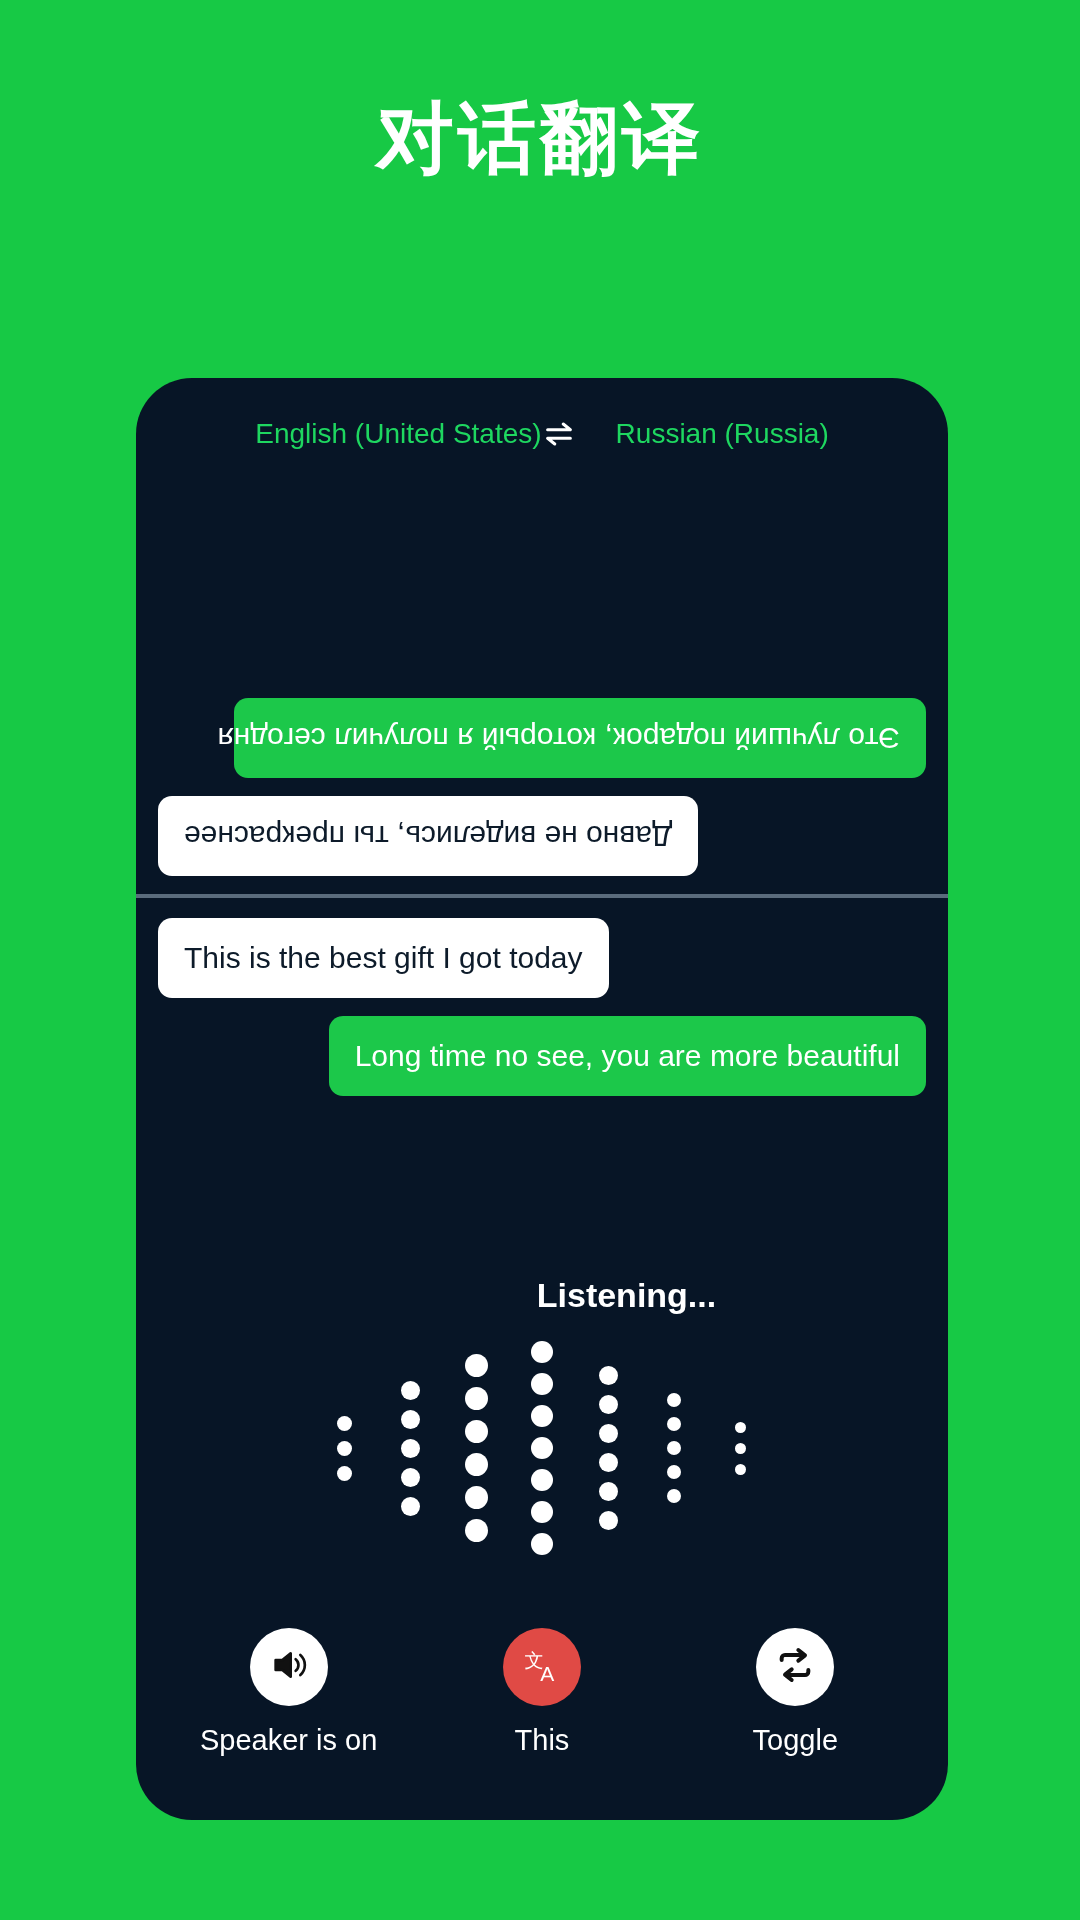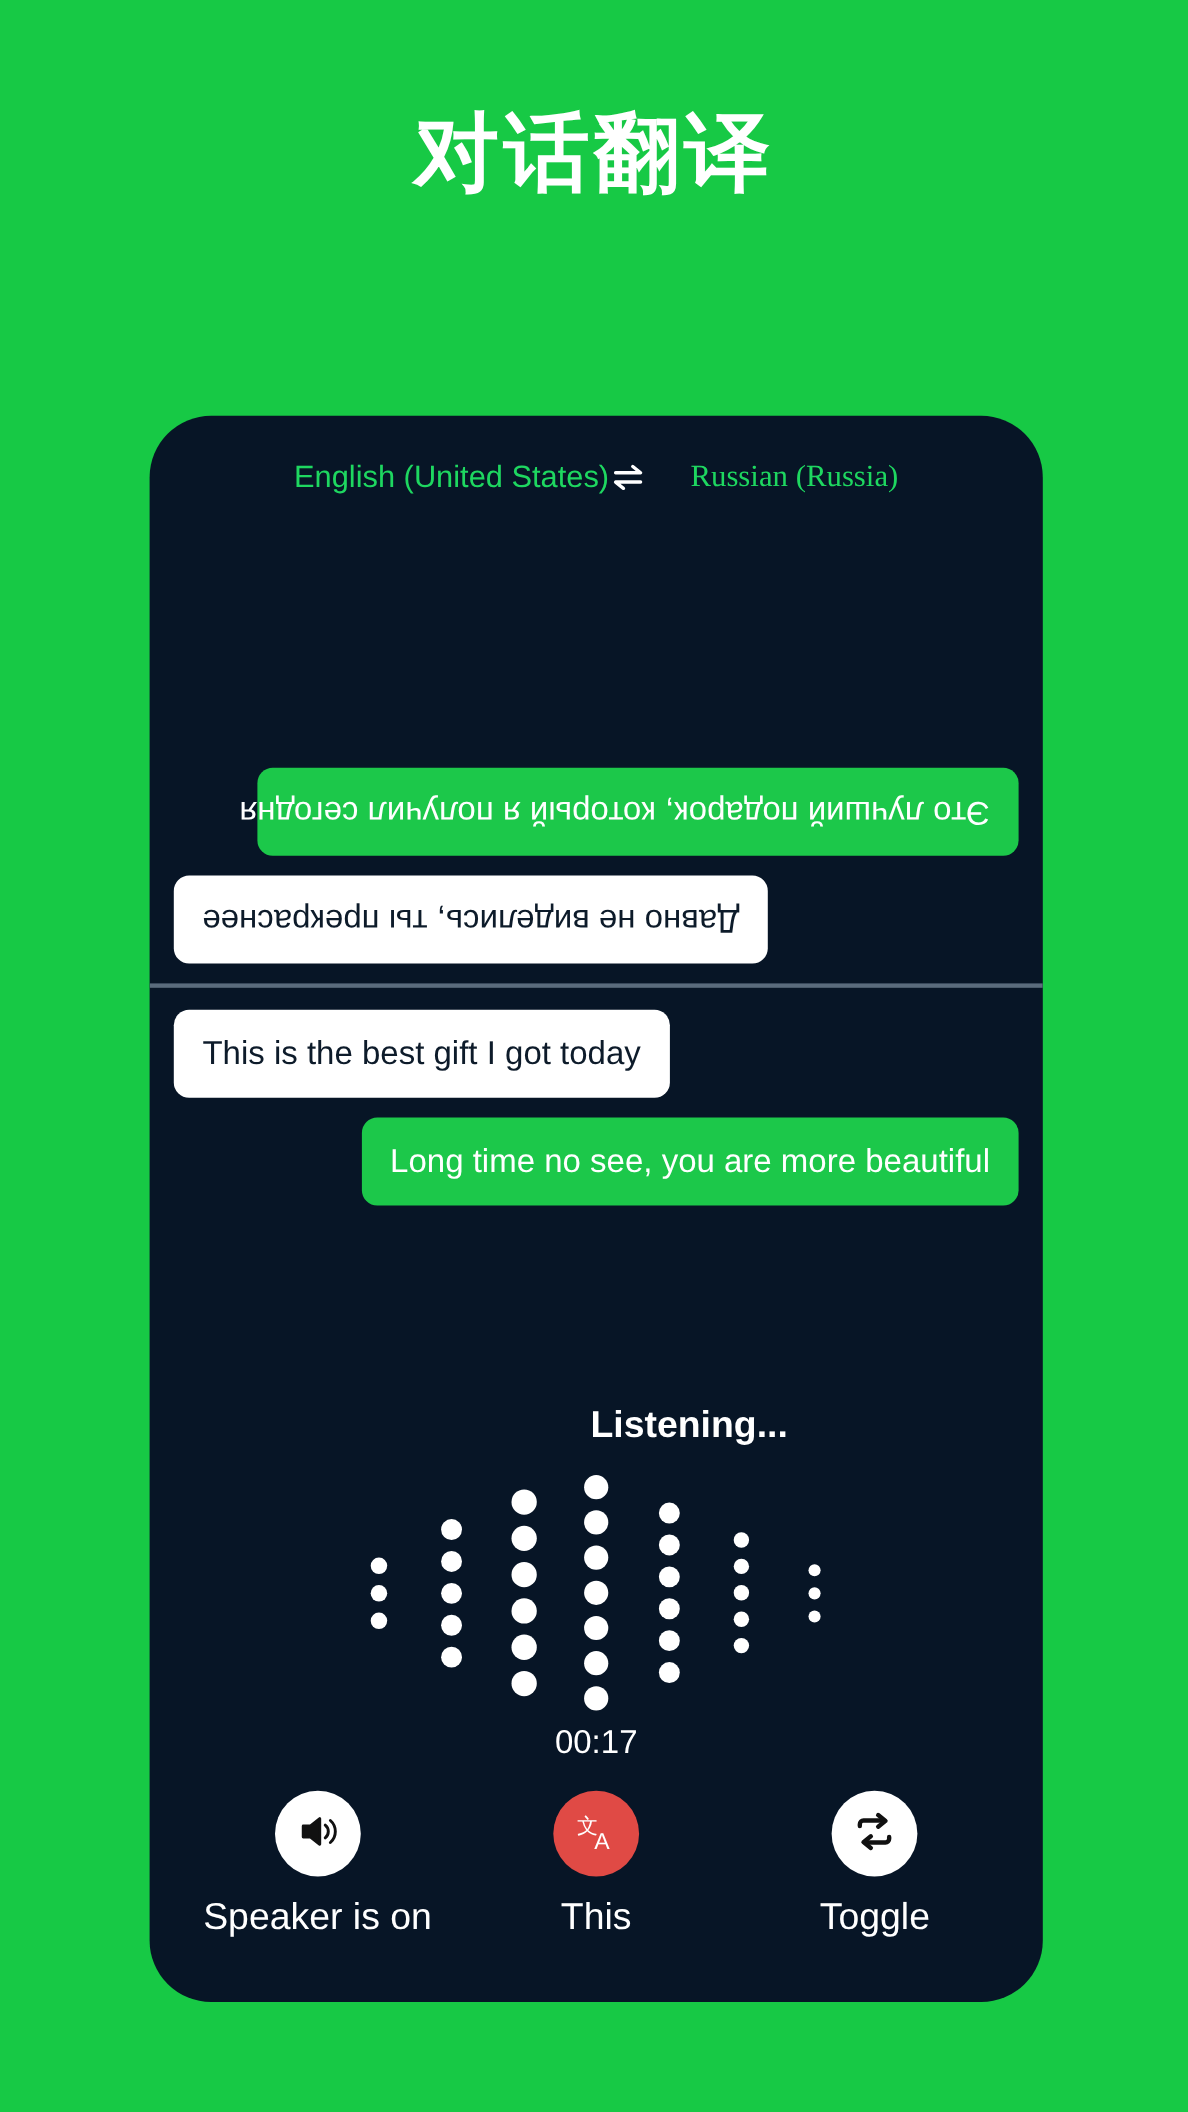--- a/index.html
+++ b/index.html
@@ -51,21 +51,21 @@
     display: flex;
     align-items: center;
     justify-content: center;
   }
   .lang-label {
     color: #1ed760;
     font-size: 28px;
     white-space: nowrap;
   }
   #lang-source { }
-  #lang-target { margin-left: 40px; font-family: Liberation Serif, serif; }
+  #lang-target { margin-left: 40px; }
   #lang-swap-icon {
     width: 34px;
     height: 34px;
     display: inline-flex;
     align-items: center;
     justify-content: center;
   }
   #lang-swap-icon svg { display: block; }
 
   
@@ -193,21 +193,21 @@
     border-radius: 50%;
     display: flex;
     align-items: center;
     justify-content: center;
     background: #ffffff;
   }
   .control-circle.danger { background: #e04a45; }
   .control-label {
     margin-top: 18px;
     color: #ffffff;
-    font-size: 34px;
+    font-size: 29px;
     white-space: nowrap;
   }
   .glyph-cjk { font-family: "DejaVu Sans", sans-serif; }
 </style>
 </head>
 <body>
 
 <div id="page-title">对话翻译</div>
 
 <div id="phone-card">
@@ -290,21 +290,20 @@
         <div class="viz-dot" style="width: 14px; height: 14px;"></div>
         <div class="viz-dot" style="width: 14px; height: 14px;"></div>
       </div>
       <div class="viz-col">
         <div class="viz-dot" style="width: 11px; height: 11px;"></div>
         <div class="viz-dot" style="width: 11px; height: 11px;"></div>
         <div class="viz-dot" style="width: 11px; height: 11px;"></div>
       </div>
     </div>
 
-  <div id="timer">00:17</div>
 
   <div id="controls">
 
     <div class="control">
       <div class="control-circle">
         <span>
           <svg width="40" height="40" viewBox="0 0 24 24" fill="#111111" stroke="#111111" stroke-width="1.6" stroke-linecap="round" stroke-linejoin="round">
             <polygon points="4,9 8,9 13,5 13,19 8,15 4,15"></polygon>
             <path d="M16 8.5a4.5 4.5 0 0 1 0 7" fill="none"></path>
             <path d="M18.8 6a8 8 0 0 1 0 12" fill="none"></path>

